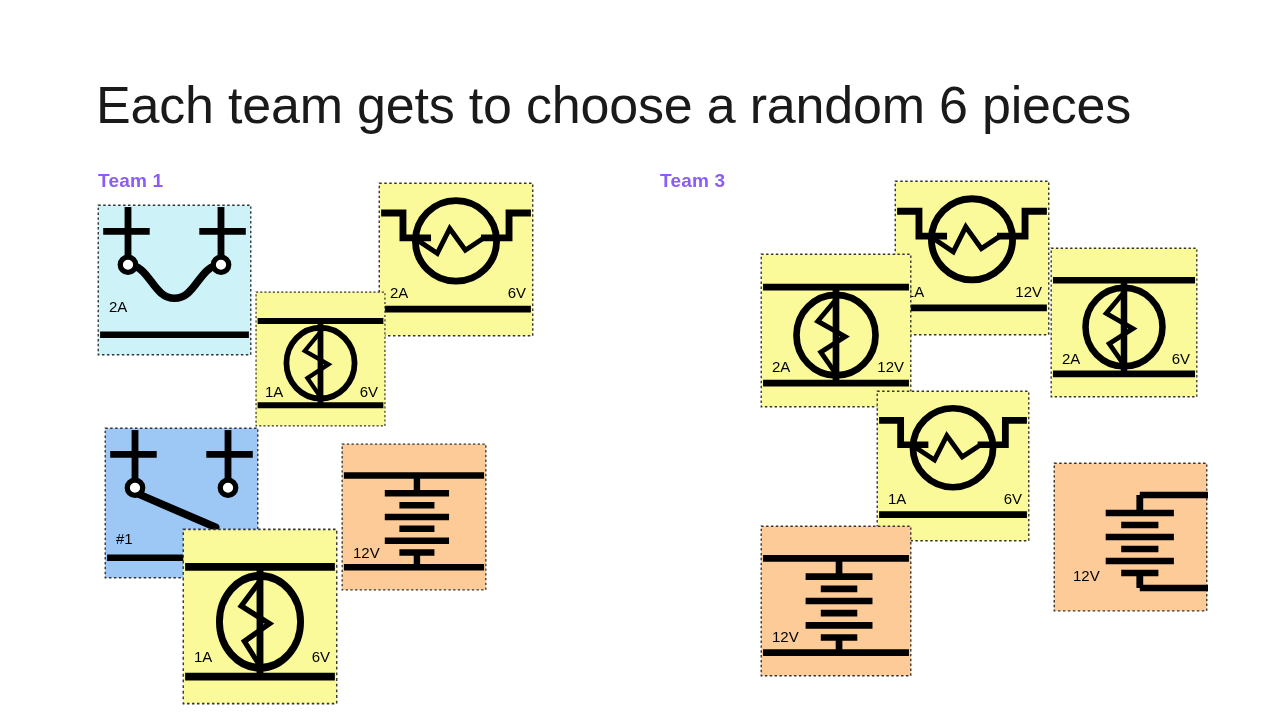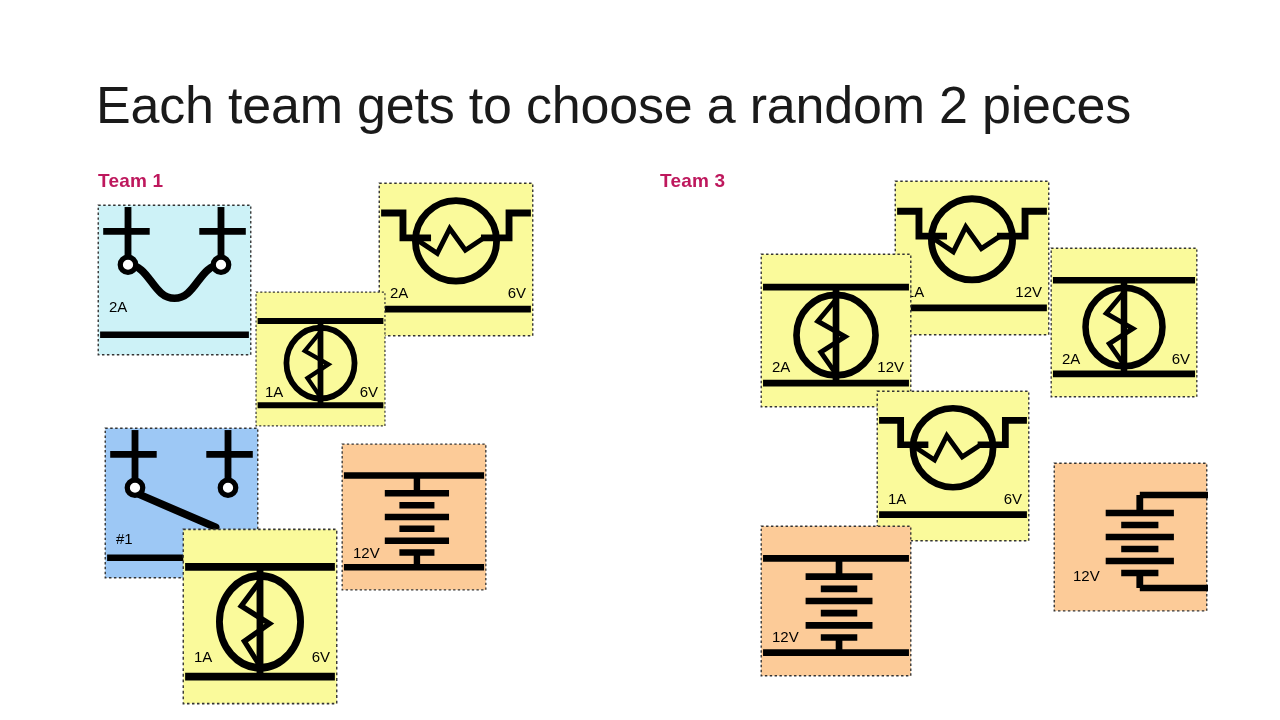--- a/index.html
+++ b/index.html
@@ -30,37 +30,37 @@
     font-weight: 400;
     color: #1a1a1a;
     letter-spacing: -0.2px;
     white-space: nowrap;
     line-height: 62px;
   }
   .team-label {
     position: absolute;
     font-size: 19px;
     font-weight: bold;
-    color: #be185d;
+    color: #8b5cf6;
     letter-spacing: 0.2px;
   }
   .piece {
     position: absolute;
     box-sizing: border-box;
   }
   .piece svg {
     display: block;
   }
 </style>
 </head>
 <body>
 
 <div id="slide">
 
-  <div id="slide-title">Each team gets to choose a random 2 pieces</div>
+  <div id="slide-title">Each team gets to choose a random 6 pieces</div>
 
   <div id="team-1-label" class="team-label" style="left: 98px; top: 170px;">Team 1</div>
 
   <div id="team-2-label" class="team-label" style="left: 660px; top: 170px;">Team 3</div>
 
   <div id="pieces-layer">
       <div class="piece" style="left: 97px; top: 204px; width: 155px; height: 152px;">
         <svg width="155" height="152" viewBox="0 0 100 100" preserveAspectRatio="none">
           <rect x="0.8" y="0.8" width="98.4" height="98.4" fill="#CDF2F7" stroke="#333333" stroke-width="0.9" stroke-dasharray="1.6 1.6"></rect>
           <g fill="none" stroke="#000000" stroke-width="4.4" stroke-linecap="butt" stroke-linejoin="miter">

